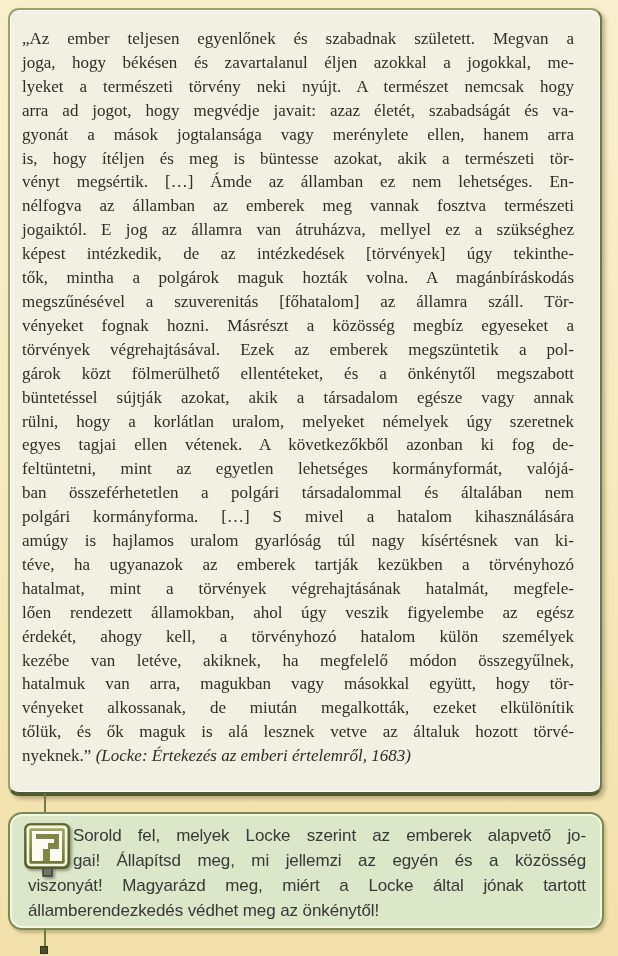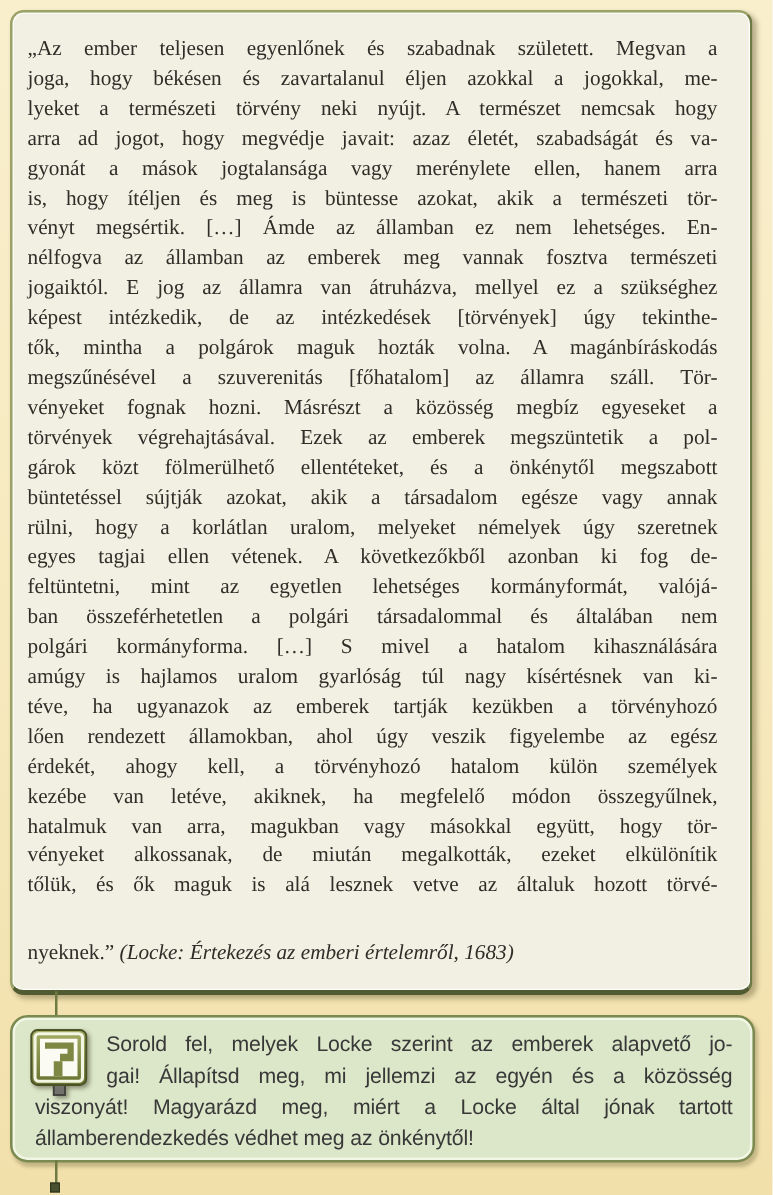--- a/index.html
+++ b/index.html
@@ -23,21 +23,20 @@
     overflow:hidden;
   }
   .qline{
     font-size:17px;line-height:23.9px;color:#2e2d28;
     text-align:justify;text-align-last:justify;
     white-space:normal;
   }
   .qlast{
     font-size:17px;line-height:23.9px;color:#2e2d28;
     text-align:left;
-    margin-top:30px;
   }
   .qlast .citation{font-style:italic;}
   .connector{position:absolute;background:#6e7a42;}
   .connector-top{left:44px;top:793px;width:2px;height:20px;}
   .connector-bottom{left:44px;top:928px;width:2px;height:20px;}
   .connector-dot{
     position:absolute;left:40px;top:946px;width:8px;height:8px;
     background:#4a5130;border:1px solid #31361d;box-sizing:border-box;
   }
   .task-box{
@@ -53,21 +52,21 @@
   .task-icon{
     position:absolute;left:14px;top:9px;width:48px;height:54px;
     filter:drop-shadow(2px 2px 1.5px rgba(40,40,20,.45));
   }
   .tline{
     font-family:"Liberation Sans",sans-serif;
     font-size:17px;line-height:25px;color:#383838;
     letter-spacing:-0.1px;
     text-align:justify;text-align-last:justify;
   }
-  .task-lines .tline:nth-child(-n+2){margin-left:57px;}
+  .task-lines .tline:nth-child(-n+2){margin-left:45px;}
   .task-lines .tline:last-child{text-align-last:left;}
 </style>
 </head>
 <body>
 
 <div class="page">
 
   <div class="quote-box">
     <div class="quote-lines">
         <div class="qline">„Az ember teljesen egyenlőnek és szabadnak született. Megvan a</div>
@@ -86,20 +85,21 @@
         <div class="qline">törvények végrehajtásával. Ezek az emberek megszüntetik a pol-</div>
         <div class="qline">gárok közt fölmerülhető ellentéteket, és a önkénytől megszabott</div>
         <div class="qline">büntetéssel sújtják azokat, akik a társadalom egésze vagy annak</div>
         <div class="qline">rülni, hogy a korlátlan uralom, melyeket némelyek úgy szeretnek</div>
         <div class="qline">egyes tagjai ellen vétenek. A következőkből azonban ki fog de-</div>
         <div class="qline">feltüntetni, mint az egyetlen lehetséges kormányformát, valójá-</div>
         <div class="qline">ban összeférhetetlen a polgári társadalommal és általában nem</div>
         <div class="qline">polgári kormányforma. […] S mivel a hatalom kihasználására</div>
         <div class="qline">amúgy is hajlamos uralom gyarlóság túl nagy kísértésnek van ki-</div>
         <div class="qline">téve, ha ugyanazok az emberek tartják kezükben a törvényhozó</div>
+        <div class="qline">hatalmat, mint a törvények végrehajtásának hatalmát, megfele-</div>
         <div class="qline">lően rendezett államokban, ahol úgy veszik figyelembe az egész</div>
         <div class="qline">érdekét, ahogy kell, a törvényhozó hatalom külön személyek</div>
         <div class="qline">kezébe van letéve, akiknek, ha megfelelő módon összegyűlnek,</div>
         <div class="qline">hatalmuk van arra, magukban vagy másokkal együtt, hogy tör-</div>
         <div class="qline">vényeket alkossanak, de miután megalkották, ezeket elkülönítik</div>
         <div class="qline">tőlük, és ők maguk is alá lesznek vetve az általuk hozott törvé-</div>
       </div>
     <div class="qlast">
       <span>nyeknek.” </span><span class="citation">(Locke: Értekezés az emberi értelemről, 1683)</span>
     </div>

